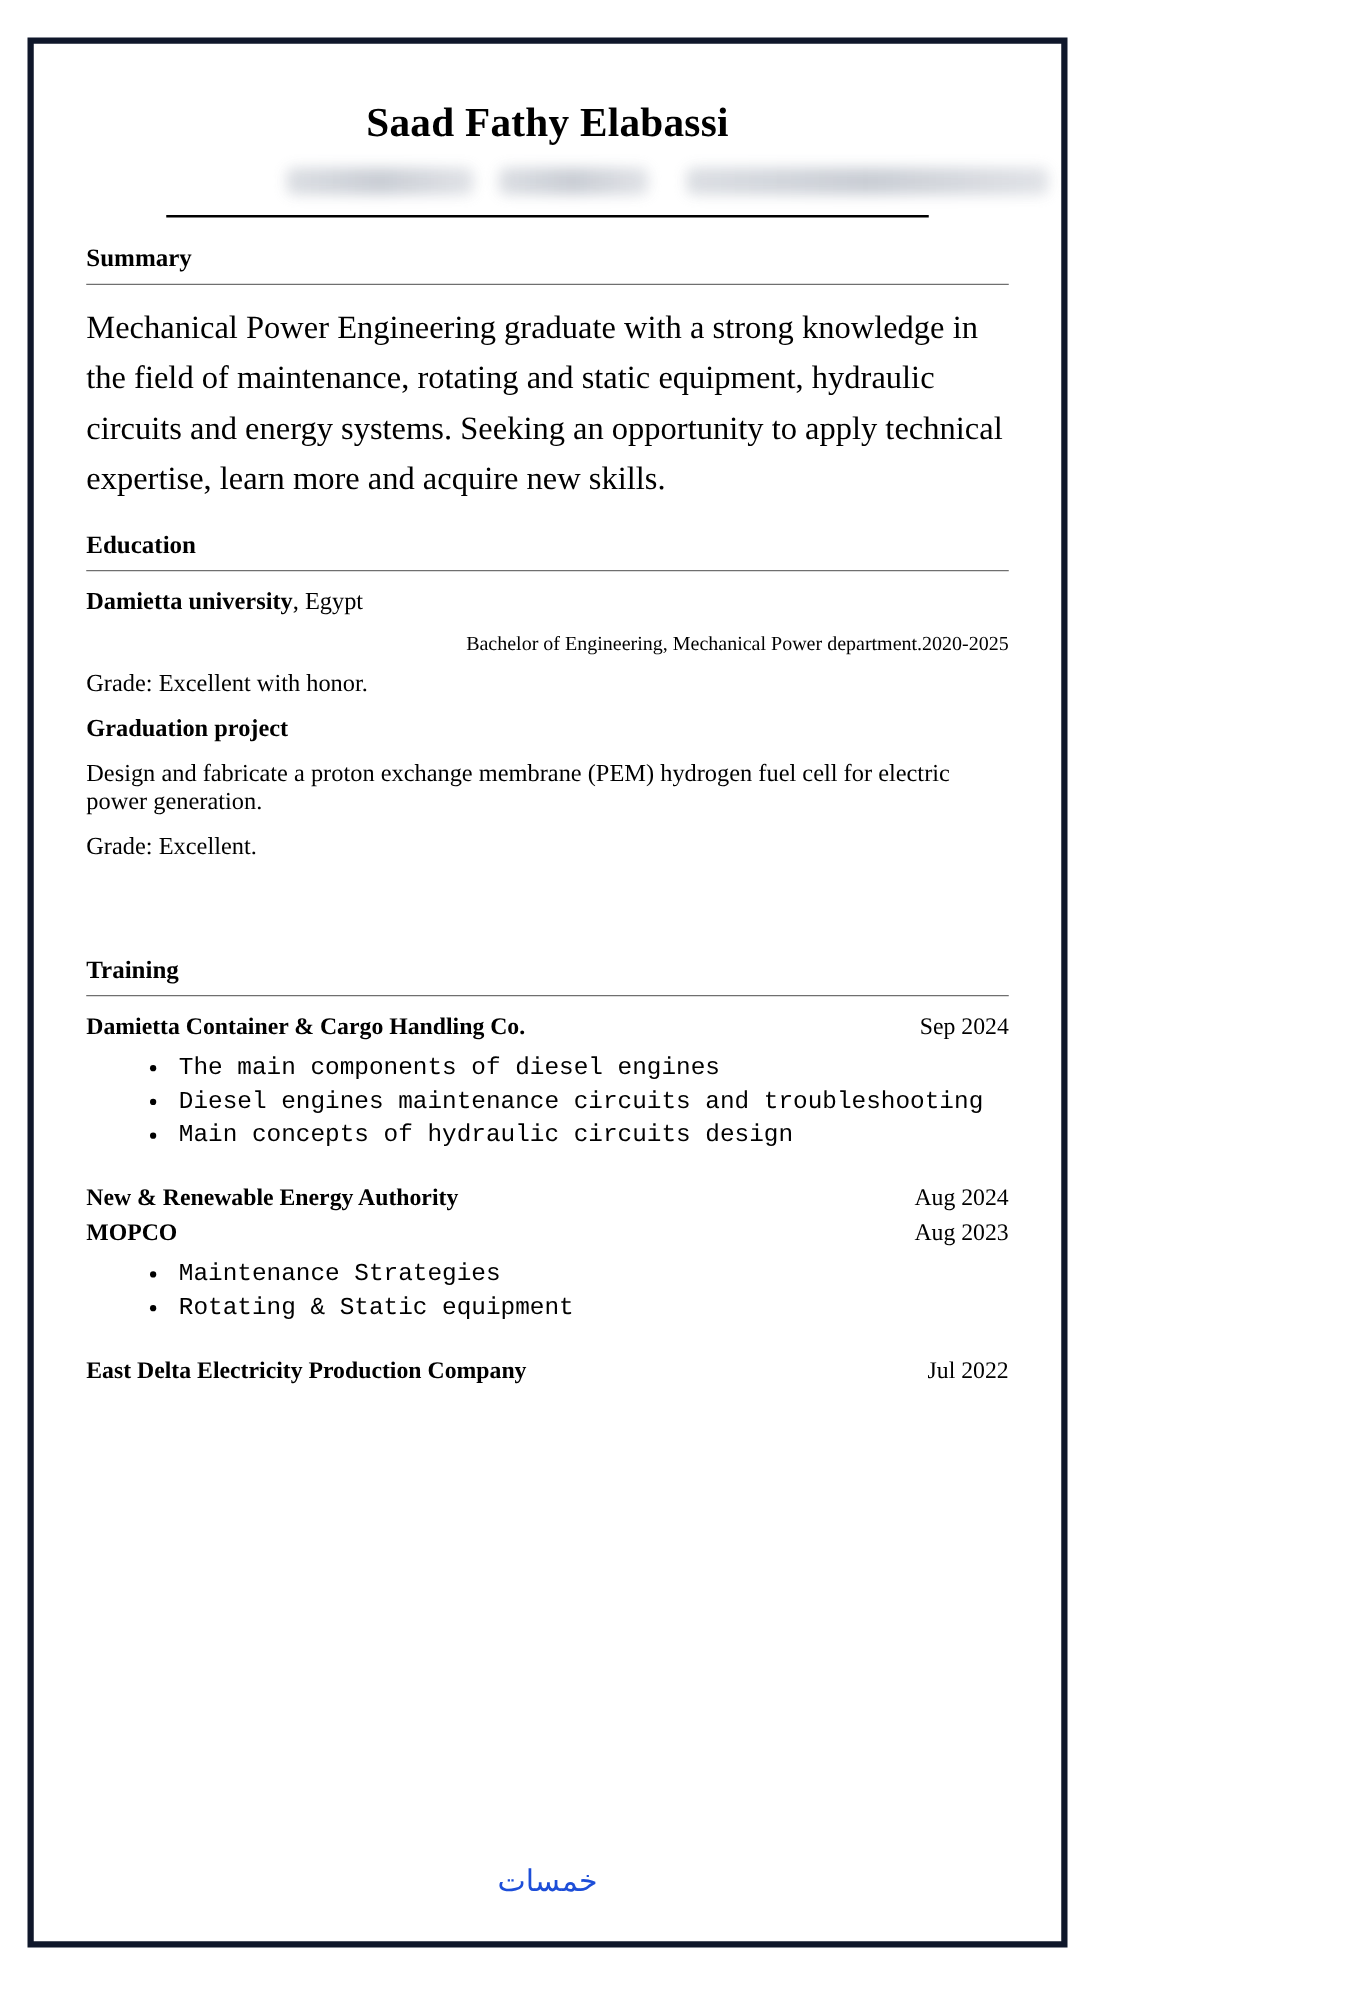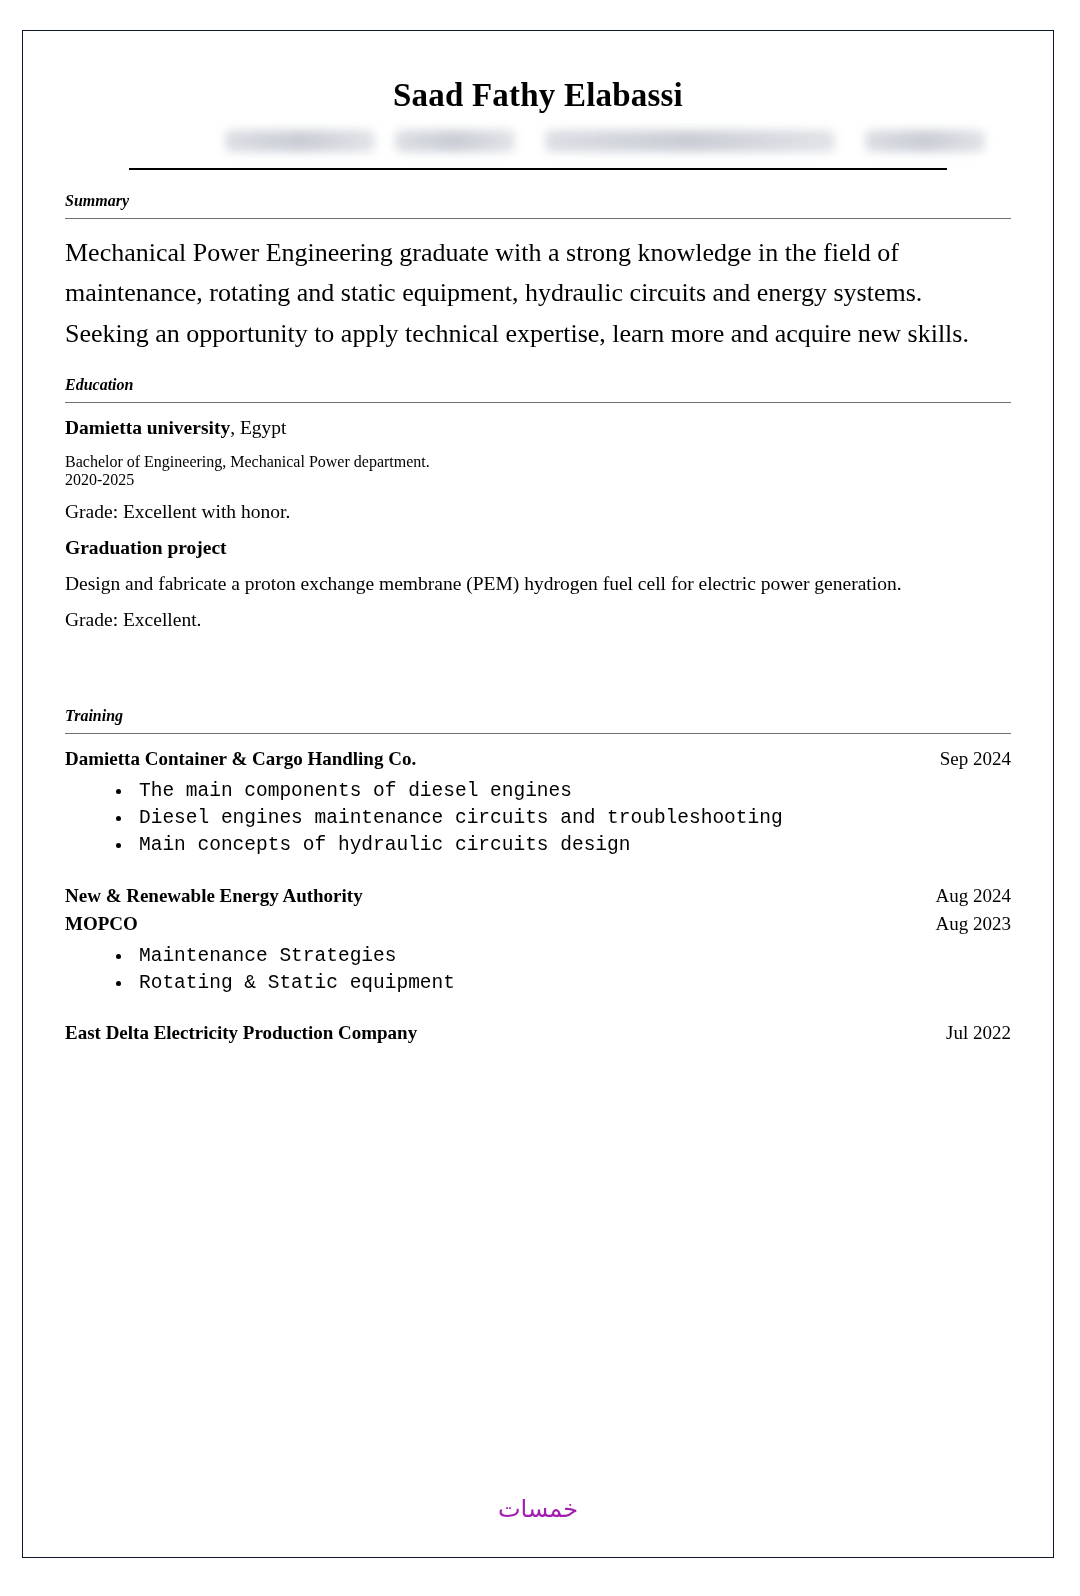--- a/index.html
+++ b/index.html
@@ -11,23 +11,23 @@
     width: 1080px;
     height: 1596px;
     font-family: "Liberation Serif", serif;
     color: #000000;
     position: relative;
   }
   .page {
     position: absolute;
     left: 22px;
     top: 30px;
-    width: 1032px;
+    width: 832px;
     height: 1528px;
-    border: 1px solid #0f172a;
+    border: 5px solid #0f172a;
     box-sizing: border-box;
     background: #ffffff;
     overflow: hidden;
   }
   .inner {
     padding: 28px 42px 0 42px;
   }
   .name {
     text-align: center;
     font-size: 33px;
@@ -50,42 +50,40 @@
   .bl1 { left: 150px; top: 6px; width: 150px; height: 22px; }
   .bl2 { left: 320px; top: 6px; width: 120px; height: 22px; }
   .bl3 { left: 470px; top: 6px; width: 290px; height: 22px; }
   .bl4 { left: 790px; top: 6px; width: 120px; height: 22px; }
   .name-rule {
     border: none;
     border-top: 2.5px solid #000;
     margin: 0 64px 0 64px;
   }
   .section-title {
-    font-size: 16px;
+    font-size: 20px;
     font-weight: bold;
     margin: 22px 0 8px 0;
-    font-style: italic;
   }
   .section-rule {
     border: none;
     border-top: 1.2px solid #6f6f6f;
     margin: 0 0 14px 0;
   }
   .summary-text {
     font-size: 26px;
     line-height: 1.55;
     text-align: left;
     margin: 0 0 4px 0;
   }
   .row {
     display: flex;
     justify-content: flex-end;
     align-items: baseline;
     margin: 0 0 12px 0;
-    flex-direction: column;
   }
   .edu-line {
     font-size: 19.5px;
     margin: 0 0 14px 0;
   }
   .bold { font-weight: bold; }
   .entry { margin-bottom: 6px; }
   .entry-head {
     display: flex;
     justify-content: space-between;
@@ -106,21 +104,21 @@
     font-family: Liberation Mono, monospace;
   }
   .training-gap { height: 40px; }
   .watermark {
     position: absolute;
     left: 0;
     right: 0;
     bottom: 34px;
     text-align: center;
     font-size: 24px;
-    color: #a21caf;
+    color: #1d4ed8;
     letter-spacing: 2px;
     font-family: "DejaVu Sans", sans-serif;
   }
 </style>
 </head>
 <body>
 
 <div class="page">
   <div class="inner">
 

